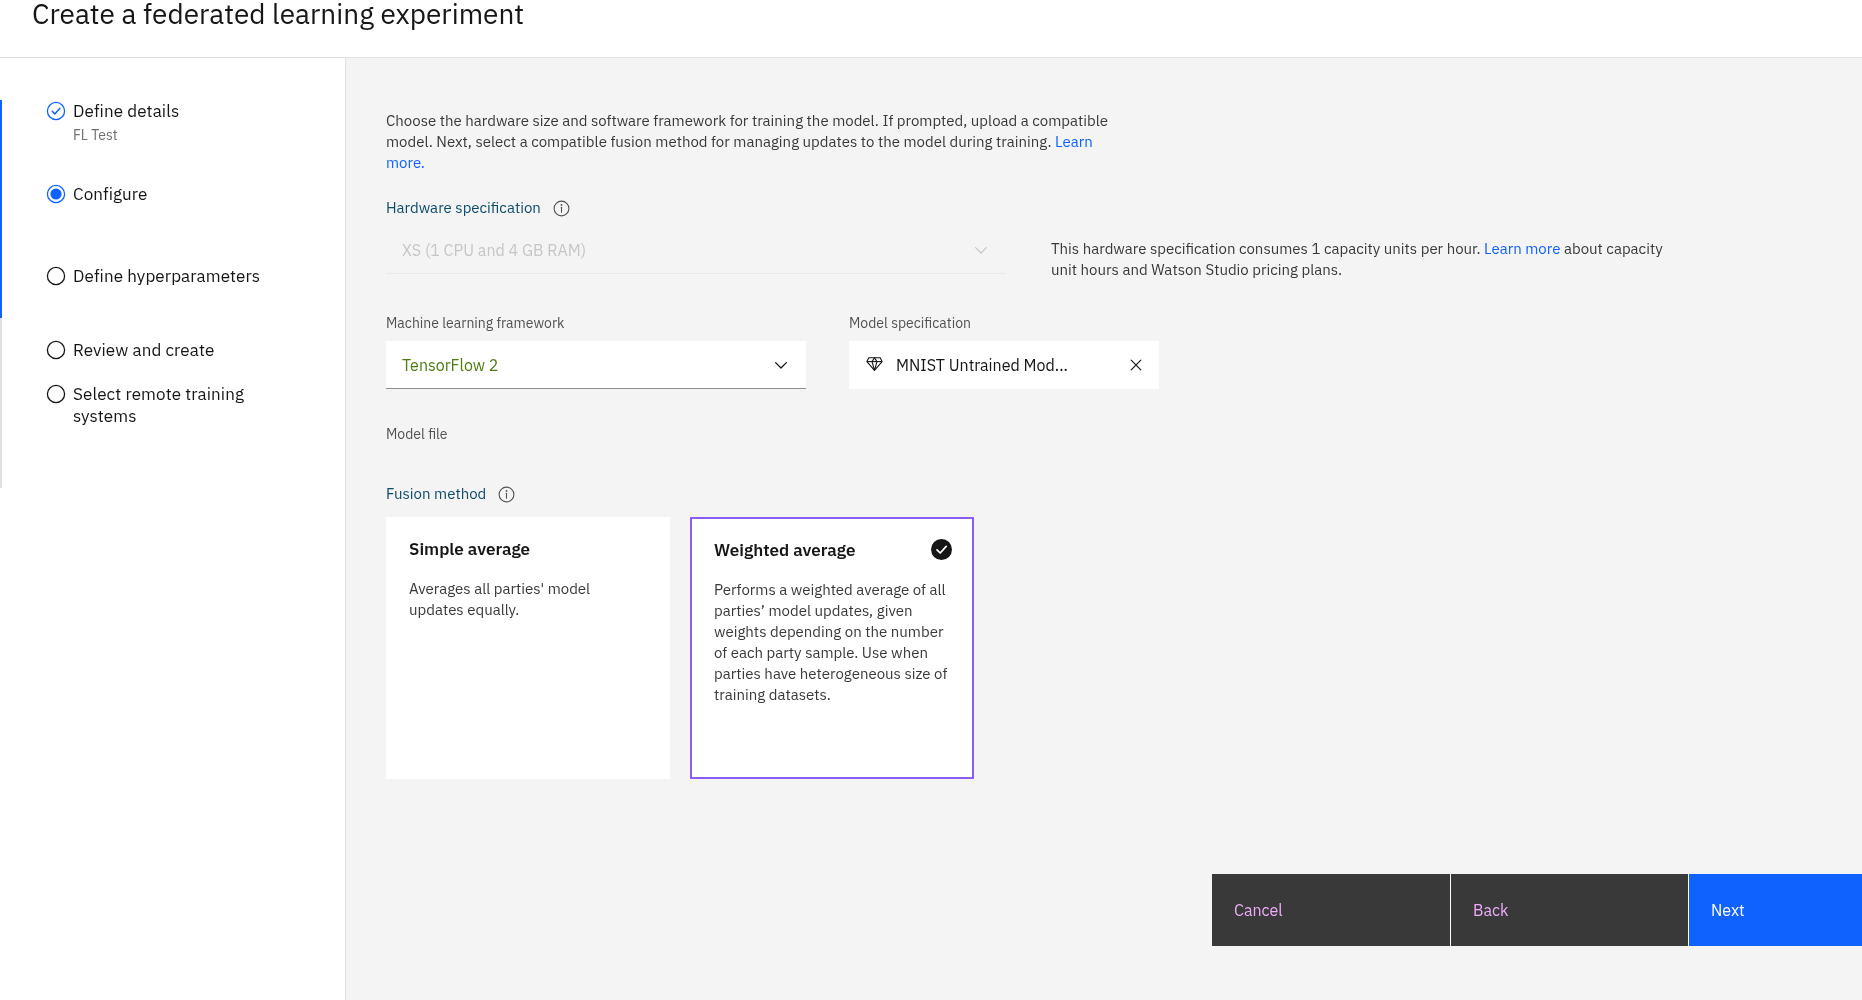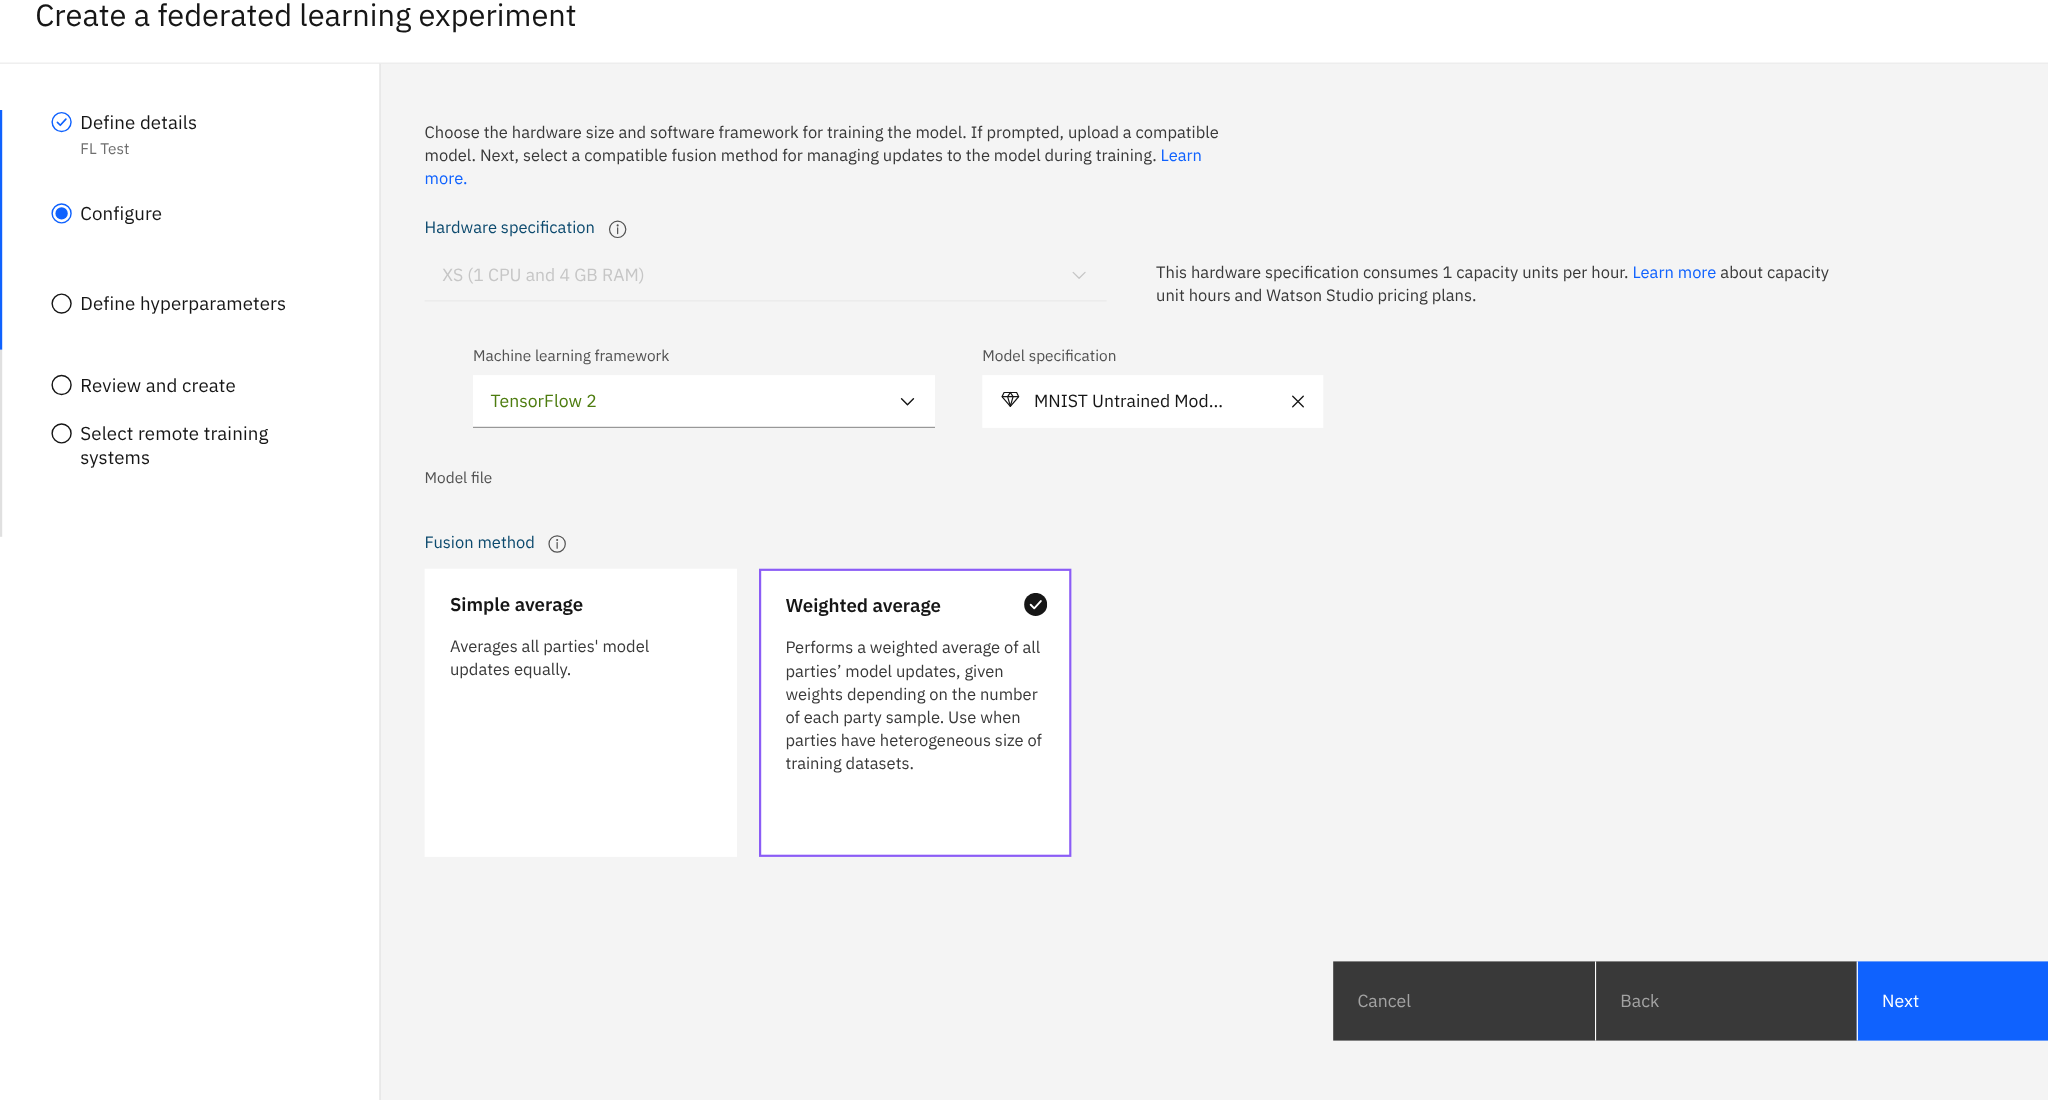--- a/index.html
+++ b/index.html
@@ -159,21 +159,21 @@
   .hw-note {
     margin-left: 45px;
     margin-top: 12px;
     font-size: 15px;
     line-height: 21px;
     color: #393939;
     max-width: 620px;
   }
 
   .row2 { display: flex; margin-top: 34px; }
-  .col-ml { width: 420px; margin-left: 44px; }
+  .col-ml { width: 420px; }
   .col-ms { margin-left: 43px; width: 310px; }
 
   
   .tag {
     height: 48px;
     background: #ffffff;
     display: flex;
     align-items: center;
     padding: 0 14px 0 16px;
     gap: 12px;
@@ -237,21 +237,21 @@
     align-items: center;
     padding: 0 22px;
     font-size: 16px;
     cursor: pointer;
     border: none;
     font-family: "IBM Plex Sans", "Liberation Sans", sans-serif;
   }
   .btn-secondary {
     width: 238px;
     background: #393939;
-    color: #a3a3a3;
+    color: #f0abfc;
   }
   .btn-secondary + .btn-secondary { border-left: 1px solid #ffffff; }
   .btn-primary {
     width: 174px;
     background: #0f62fe;
     color: #ffffff;
     border-left: 1px solid #ffffff;
   }
 </style>
 </head>

